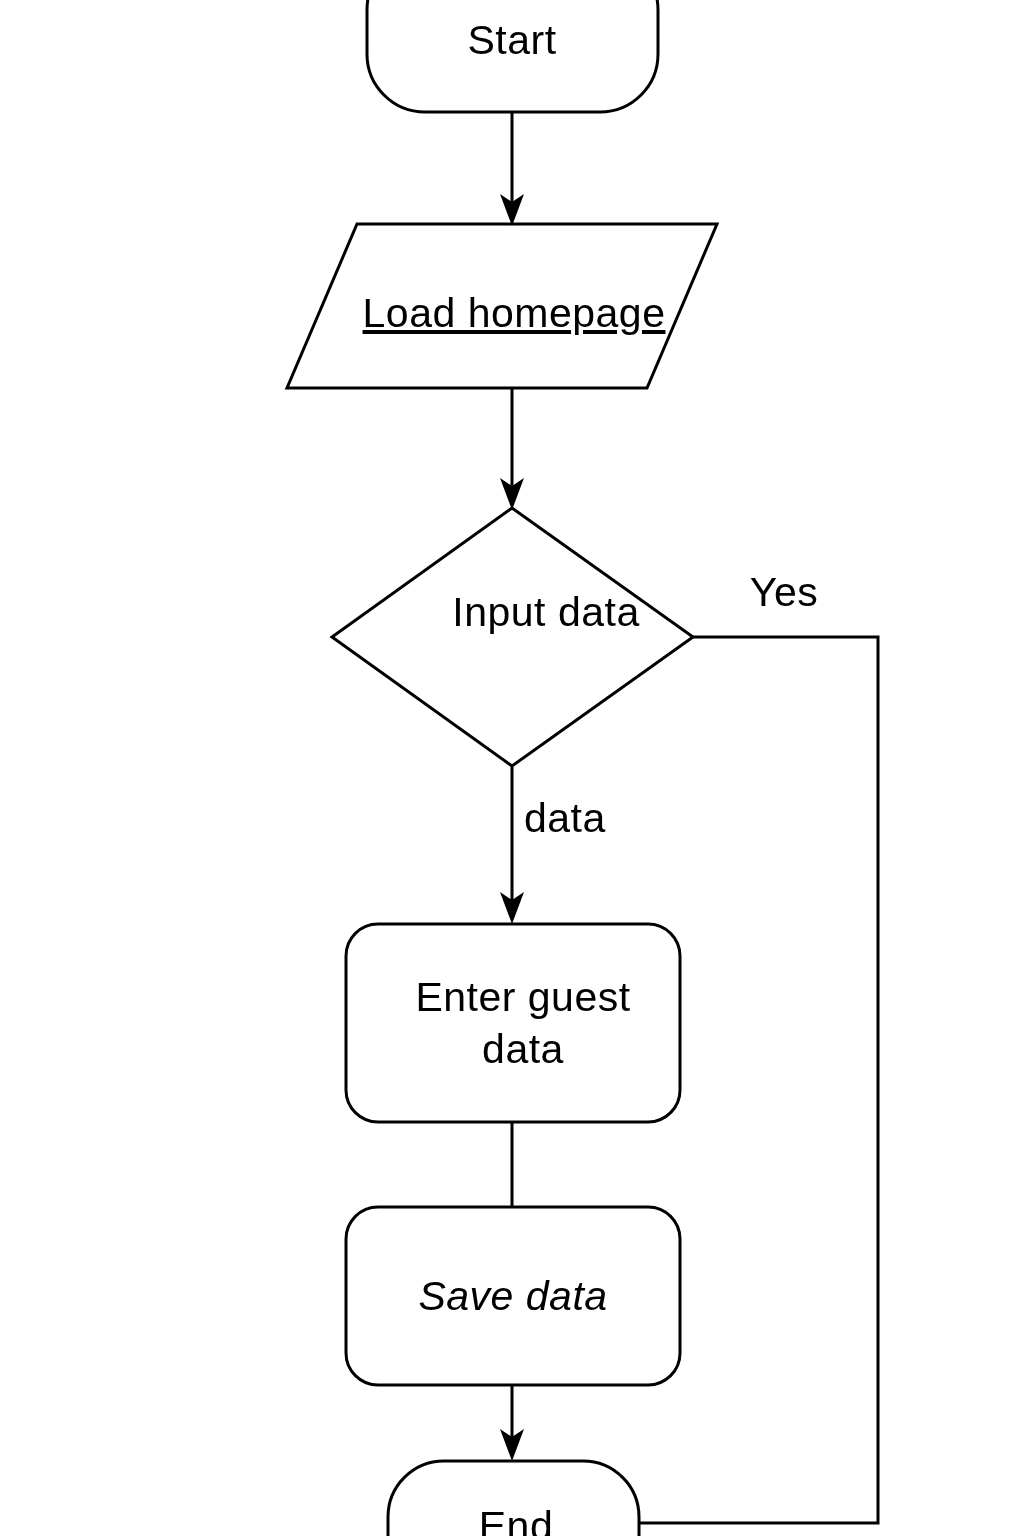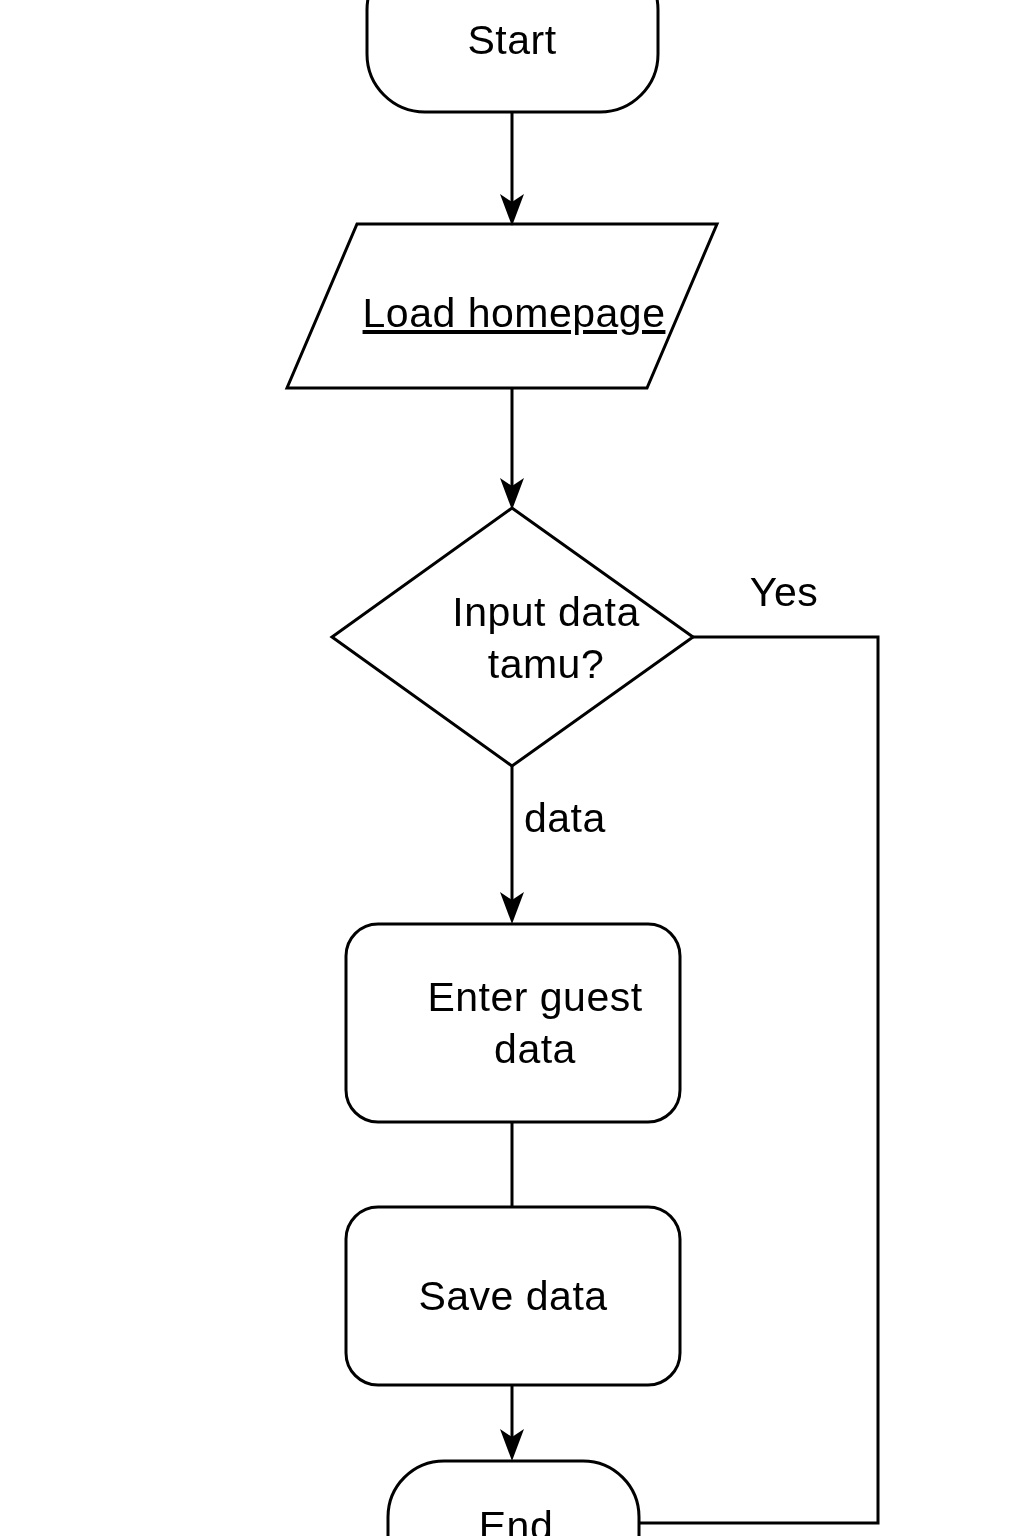--- a/index.html
+++ b/index.html
@@ -71,31 +71,30 @@
       <path d="M512 1461 L500 1429 L512 1437 L524 1429 Z"></path>
     </g>
   </svg>
 
   <div class="lbl center" style="left:512px; top:14px;">Start</div>
 
   <div class="lbl center" style="left:514px; top:287px;text-decoration:underline;">Load homepage</div>
 
   <div class="lbl center" style="left:513px; top:586px;margin-left:33px;">
     <div>Input data</div>
-    <div>tamu?</div>
   </div>
 
   <div class="lbl center" style="left:784px; top:566px;">Yes</div>
 
   <div class="lbl" style="left:524px; top:792px;">
     <div>data</div>
   </div>
 
-  <div class="lbl center" style="left:535px; top:971px;">
+  <div class="lbl center" style="left:523px; top:971px;">
     <div>Enter guest</div>
     <div>data</div>
   </div>
 
-  <div class="lbl center" style="left:513px; top:1270px;">Save data</div>
+  <div class="lbl center" style="left:513px; top:1270px;font-style:italic;">Save data</div>
 
   <div class="lbl center" style="left:516px; top:1500px;">End</div>
 
 </div>
 
 </body></html>

